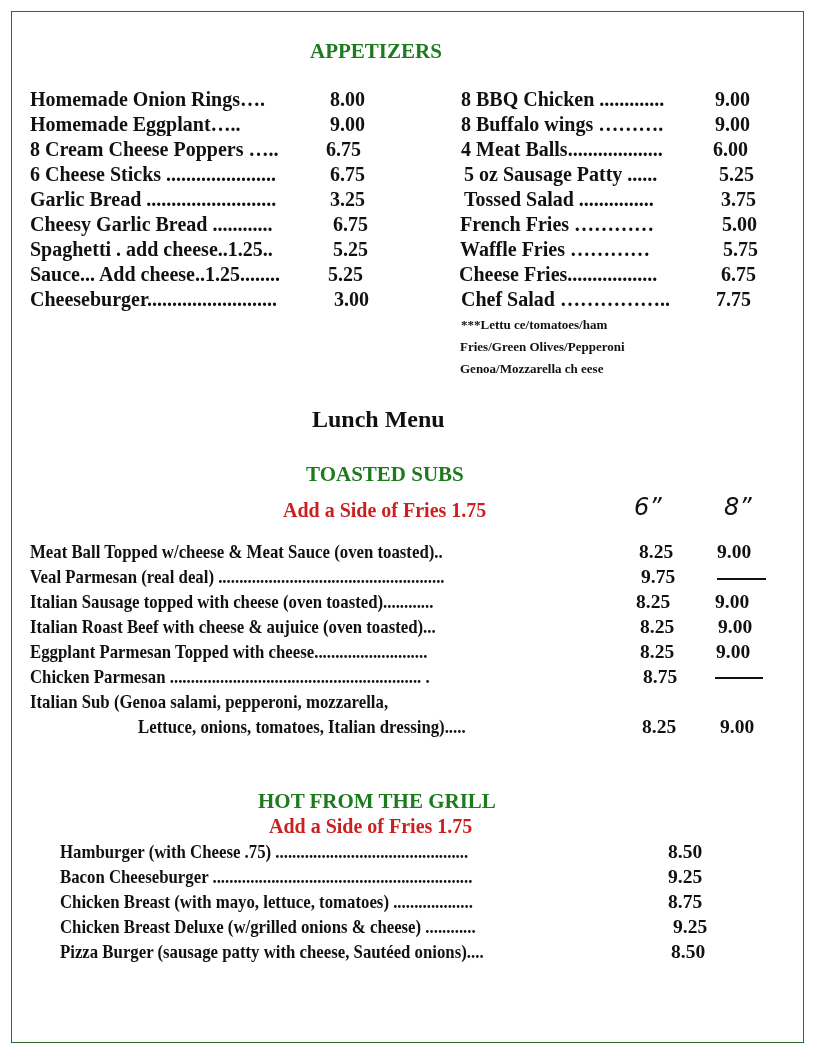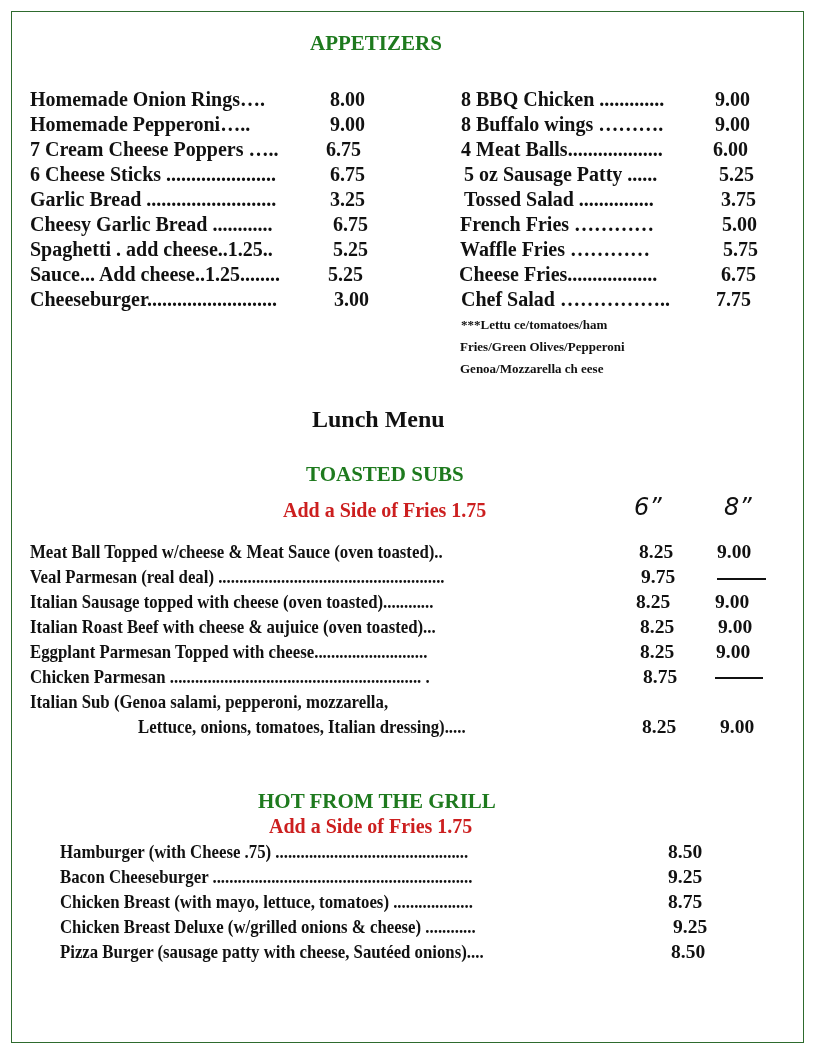--- a/index.html
+++ b/index.html
@@ -21,33 +21,33 @@
   .note { position:absolute; white-space:nowrap; font-weight:bold; font-size:13px; line-height:22px; }
   .size-hdr { position:absolute; font-family:"DejaVu Sans",sans-serif; font-style:italic;
               font-size:24px; font-weight:normal; }
   .dash { position:absolute; height:2px; background:#111; }
 </style>
 </head>
 <body>
 
 <div class="page-border"></div>
 
-<div class="abs green-head" style="left:310px;top:31px;">APPETIZERS</div>
+<div class="abs green-head" style="left:310px;top:39px;">APPETIZERS</div>
 
 <div>
   <div class="row" style="left:30px;top:87px;width:360px;">
       <span class="lbl">Homemade Onion Rings….</span>
       <span class="p1" style="left:300px;">8.00</span>
     </div>
   <div class="row" style="left:30px;top:112px;width:360px;">
-      <span class="lbl">Homemade Pepperoni…..</span>
+      <span class="lbl">Homemade Eggplant…..</span>
       <span class="p1" style="left:300px;">9.00</span>
     </div>
   <div class="row" style="left:30px;top:137px;width:360px;">
-      <span class="lbl">7 Cream Cheese Poppers …..</span>
+      <span class="lbl">8 Cream Cheese Poppers …..</span>
       <span class="p1" style="left:296px;">6.75</span>
     </div>
   <div class="row" style="left:30px;top:162px;width:360px;">
       <span class="lbl">6 Cheese Sticks ......................</span>
       <span class="p1" style="left:300px;">6.75</span>
     </div>
   <div class="row" style="left:30px;top:187px;width:360px;">
       <span class="lbl">Garlic Bread ..........................</span>
       <span class="p1" style="left:300px;text-align:center;">3.25</span>
     </div>

